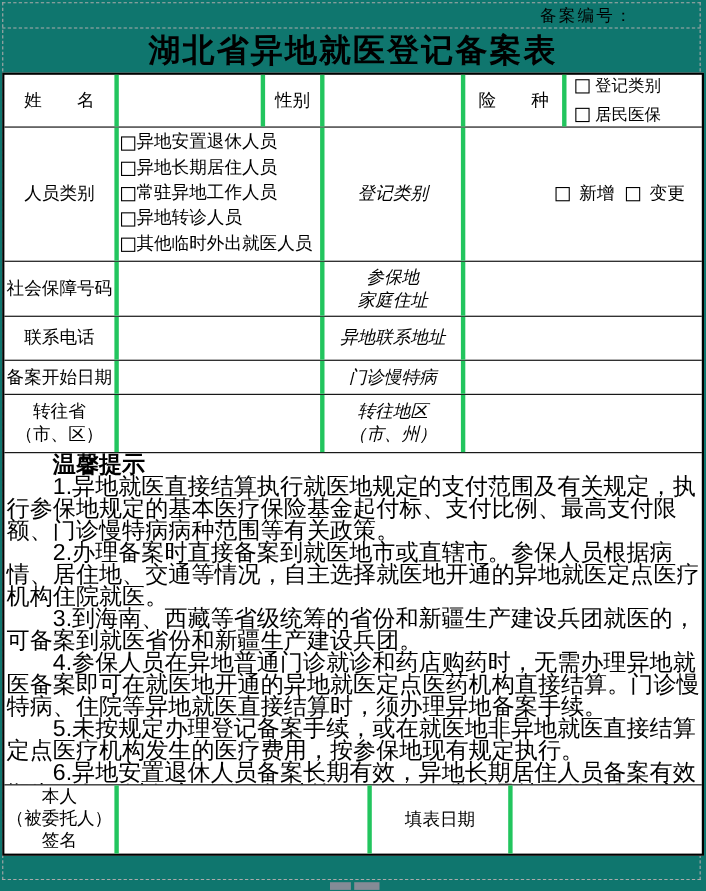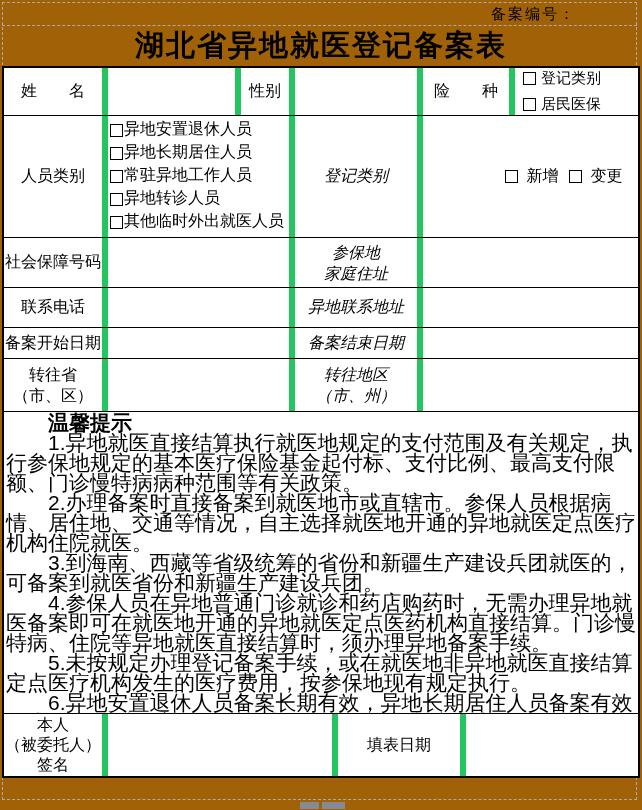--- a/index.html
+++ b/index.html
@@ -1,39 +1,39 @@
 <!DOCTYPE html>
 <html><head>
 <meta charset="utf-8">
 <style>
   html,body{margin:0;padding:0;}
   body{
     width:642px;height:810px;background:#ffffff;color:#000;
     font-family:"Liberation Sans","DejaVu Sans",sans-serif;
     -webkit-font-smoothing:none;
   }
-  .page{position:relative;width:642px;height:810px;background:#a16207;overflow:hidden;}
+  .page{position:relative;width:642px;height:810px;background:#0f766e;overflow:hidden;}
 
   
   .page-outline{position:absolute;left:2px;top:2px;width:633px;height:796px;
     border:1px dashed #ababab;pointer-events:none;}
   .header-divider{position:absolute;left:2px;top:25px;width:635px;height:0;
     border-top:1px dashed #ababab;}
 
   .record-no{position:absolute;top:5px;right:66px;font-size:15px;letter-spacing:2px;}
 
   .doc-title{position:absolute;top:26px;left:0;width:642px;text-align:center;
     font-size:29px;font-weight:bold;letter-spacing:2px;}
 
   
   .tbl{position:absolute;left:2px;top:66px;width:638px;border:2px solid #000;
     box-sizing:border-box;background:#fff;}
   .row{display:flex;border-bottom:1px solid #000;box-sizing:border-box;}
   .row:last-child{border-bottom:none;}
-  .cell{border-right:6px solid #22c55e;box-sizing:border-box;overflow:hidden;}
+  .cell{border-right:4px solid #22c55e;box-sizing:border-box;overflow:hidden;}
   .cell:last-child{border-right:none;}
   .lab{display:flex;align-items:center;justify-content:center;text-align:center;
     font-size:16px;}
   .ml{white-space:pre-line;line-height:21px;}
 
   
   .wA{width:104px;} .wB{width:187px;} .wC{width:128px;font-style:italic;} .wD{flex:1;}
   .r1b1{width:133px;} .r1sex{width:54px;} .r1b2{width:128px;} .r1ins{width:92px;} .r1cb{flex:1;}
   .sigA{width:104px;} .sigB{width:230px;} .sigC{width:128px;} .sigD{flex:1;}
 
@@ -152,21 +152,21 @@
     <div class="row h4">
       <div class="cell wA lab">联系电话</div>
       <div class="cell wB"></div>
       <div class="cell wC lab">异地联系地址</div>
       <div class="cell wD"></div>
     </div>
 
     <div class="row h5">
       <div class="cell wA lab">备案开始日期</div>
       <div class="cell wB"></div>
-      <div class="cell wC lab">备案结束日期</div>
+      <div class="cell wC lab">门诊慢特病</div>
       <div class="cell wD"></div>
     </div>
 
     <div class="row h6">
       <div class="cell wA lab ml">转往省
 （市、区）</div>
       <div class="cell wB"></div>
       <div class="cell wC lab ml">转往地区
 （市、州）</div>
       <div class="cell wD"></div>

